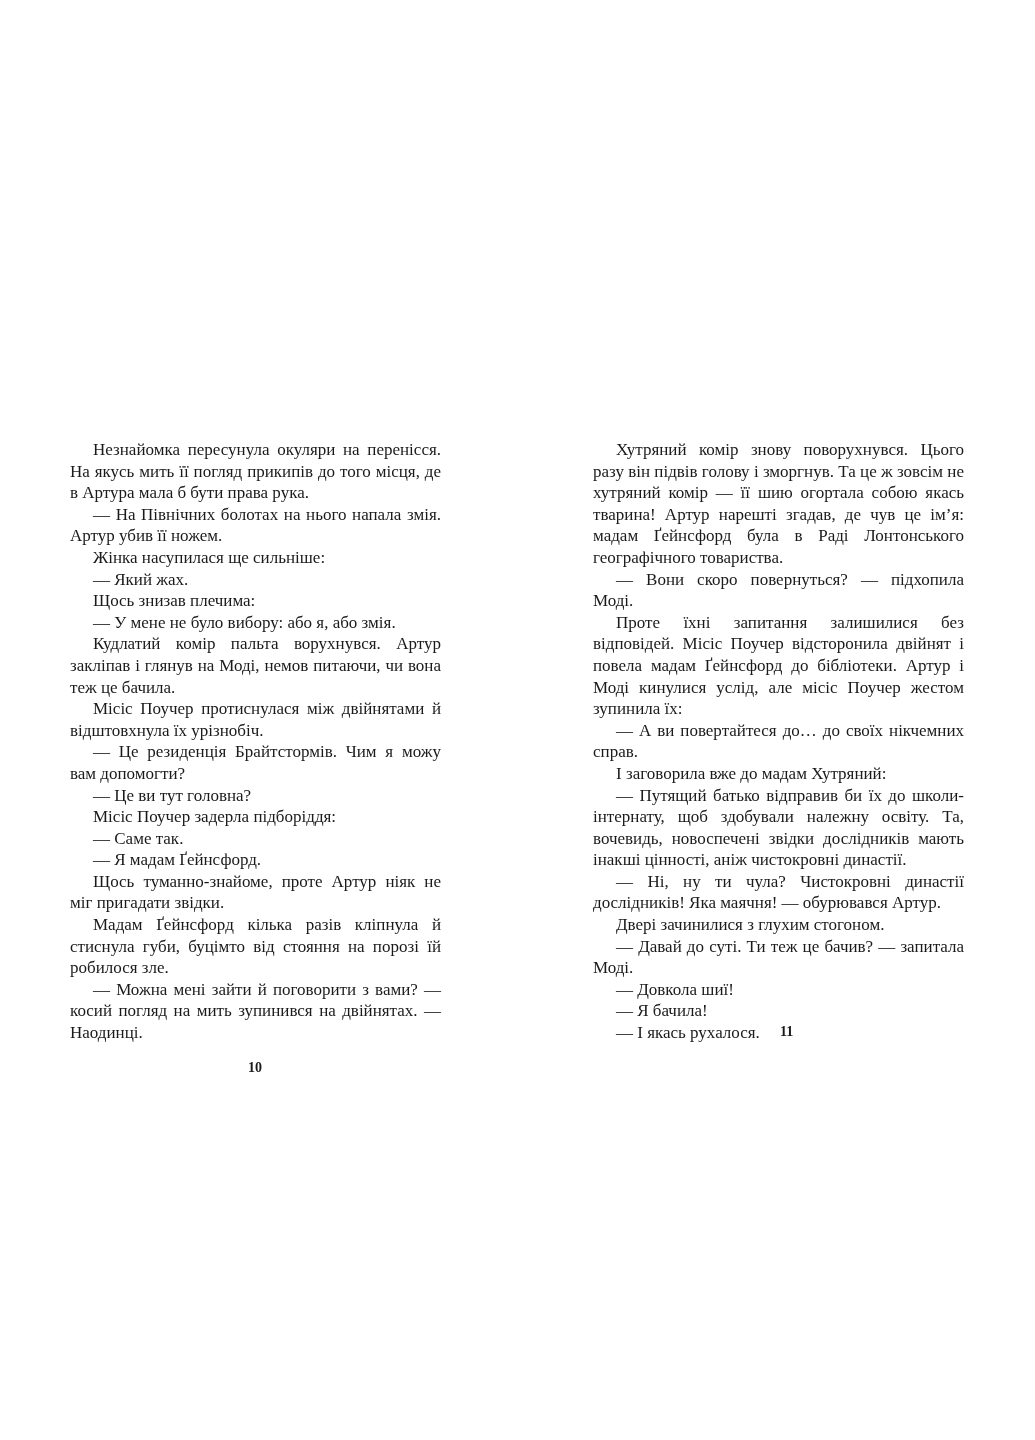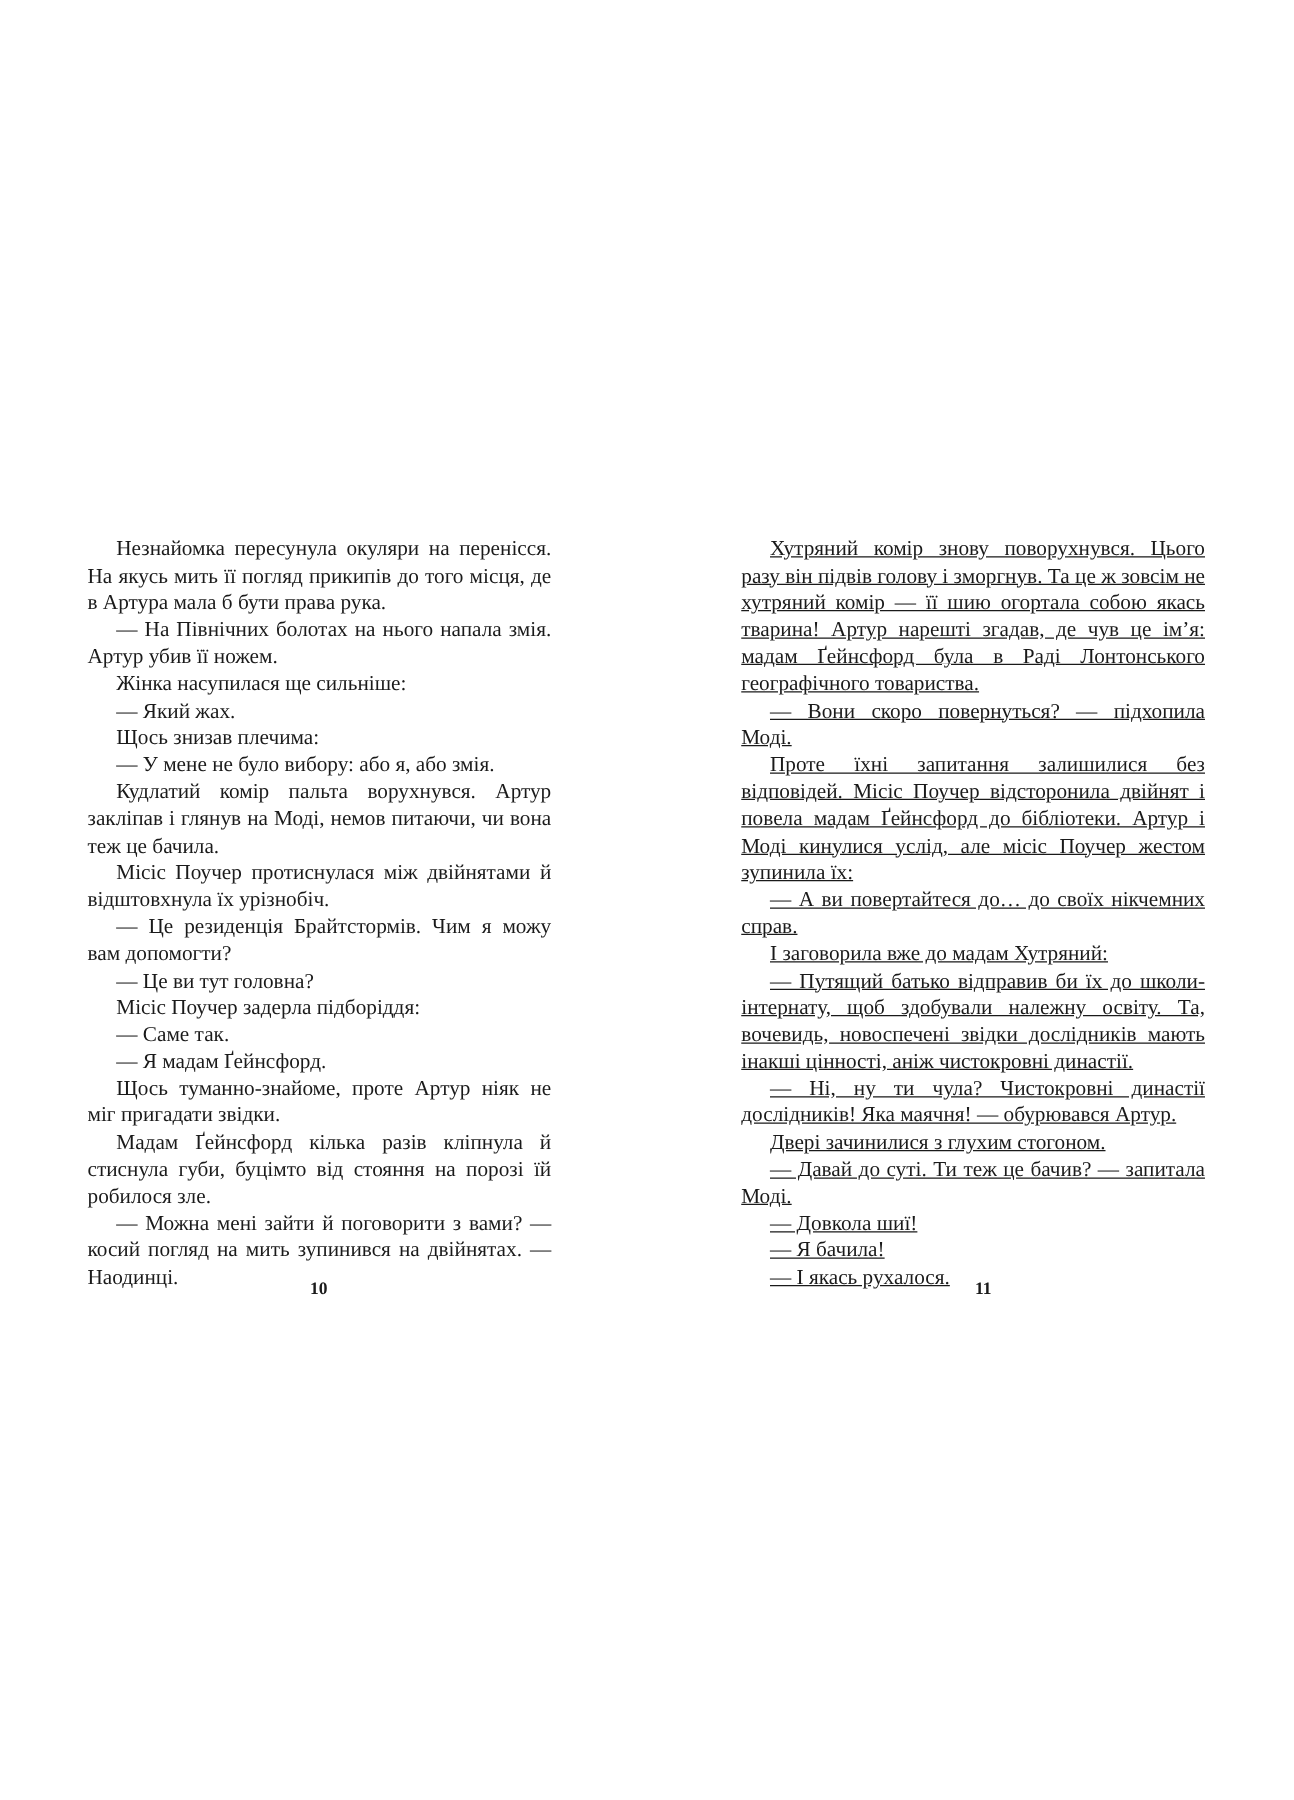--- a/index.html
+++ b/index.html
@@ -1,25 +1,25 @@
 <!DOCTYPE html>
 <html><head>
 <meta charset="utf-8">
 <style>
   html, body { margin:0; padding:0; background:#ffffff; }
   body { width:1035px; height:1440px; position:relative; overflow:hidden;
          font-family:"Liberation Serif","DejaVu Serif",serif; color:#1a1a1a; }
-  .page { position:absolute; top:428px; width:371px; }
+  .page { position:absolute; top:439px; width:371px; }
   .page.left { left:70px; }
-  .page.right { left:593px;text-decoration:underline; }
+  .page.right { left:593px; }
   .p { font-size:17px; line-height:21.6px; margin:0; text-align:justify;
        text-indent:23px; hyphens:manual; }
   .pageno { position:absolute; top:1024px; font-weight:bold; font-size:14px;
             font-family:"Liberation Serif",serif; }
-  .pageno.left { left:248px; }
+  .pageno.left { left:248px;margin-top:36px; }
   .pageno.right { left:780px; }
 </style>
 </head>
 <body>
 
 <div class="page left">
   <p class="p">Незнайомка пересунула окуляри на перенісся. На якусь мить її погляд прикипів до того місця, де в Артура мала б бути права рука.</p>
   <p class="p">— На Північних болотах на нього напала змія. Артур убив її ножем.</p>
   <p class="p">Жінка насупилася ще сильніше:</p>
   <p class="p">— Який жах.</p>

